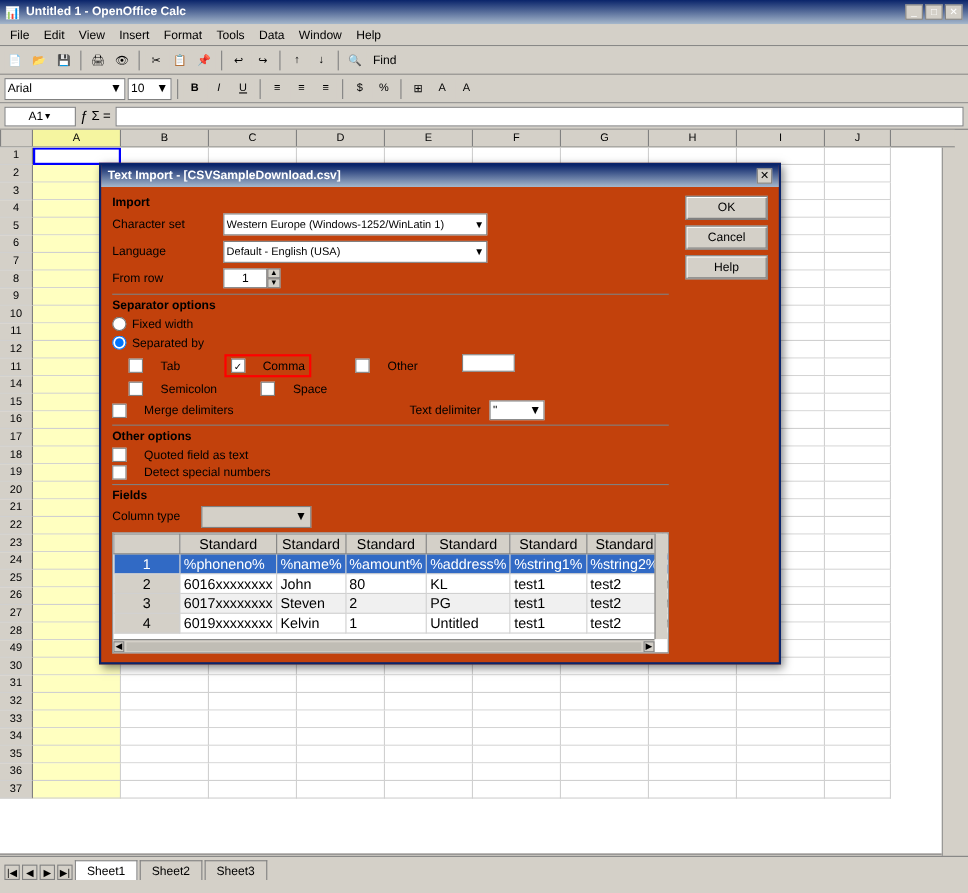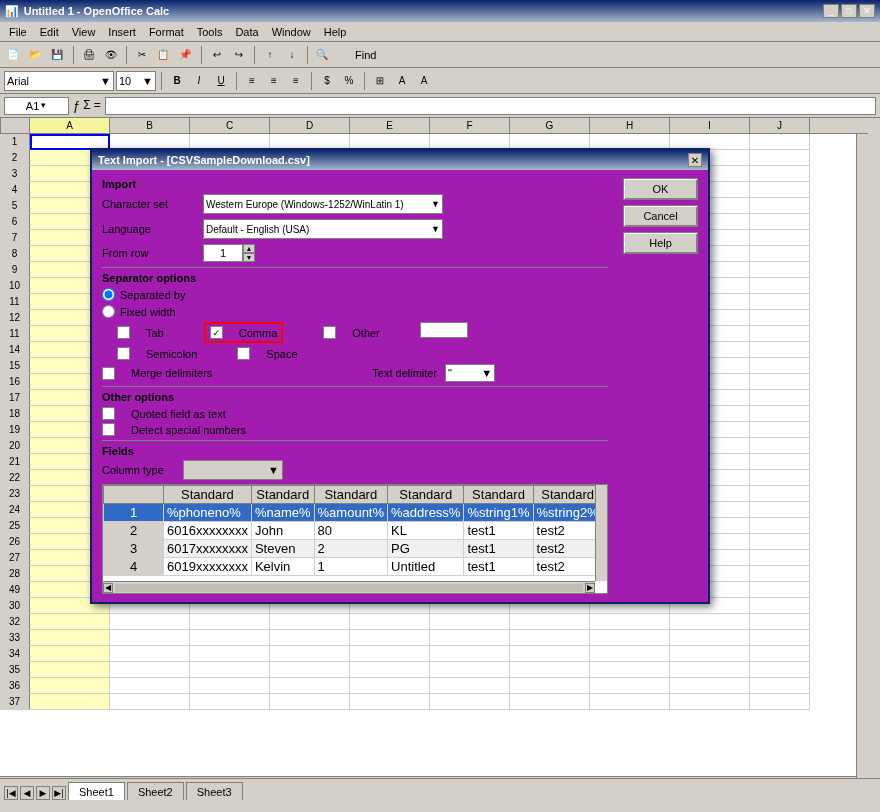--- a/index.html
+++ b/index.html
@@ -169,21 +169,21 @@
       justify-content: flex-start;
       pointer-events: none;
       z-index: 100;
     }
     .dialog {
       pointer-events: all;
       position: absolute;
       top: 30px;
       left: 90px;
       width: 620px;
-      background: #a21caf;
+      background: #c2410c;
       border: 2px solid #0a246a;
       box-shadow: 3px 3px 8px rgba(0,0,0,0.5);
     }
     .dialog-title-bar {
       background: linear-gradient(to bottom, #0a246a, #a6b8cc);
       color: white;
       padding: 3px 6px;
       display: flex;
       align-items: center;
       justify-content: space-between;
@@ -390,21 +390,21 @@
   <div class="toolbar-btn">📋</div>
   <div class="toolbar-btn">📌</div>
   <div class="toolbar-sep"></div>
   <div class="toolbar-btn">↩</div>
   <div class="toolbar-btn">↪</div>
   <div class="toolbar-sep"></div>
   <div class="toolbar-btn">↑</div>
   <div class="toolbar-btn">↓</div>
   <div class="toolbar-sep"></div>
   <div class="toolbar-btn">🔍</div>
-  <span style="font-size:11px;margin-left:20px;">Find</span>
+  <span style="font-size:11px;margin-left:4px;">Find</span>
 </div>
 
 <div class="toolbar">
   <div class="font-select">
     <span>Arial</span>
     <span class="arrow">▼</span>
   </div>
   <div class="font-size-select">
     <span>10</span>
     <span class="arrow">▼</span>
@@ -848,20 +848,33 @@
           <div class="grid-cell" style="width: 80px;"></div>
           <div class="grid-cell" style="width: 80px;"></div>
           <div class="grid-cell" style="width: 80px;"></div>
           <div class="grid-cell" style="width: 80px;"></div>
           <div class="grid-cell" style="width: 80px;"></div>
           <div class="grid-cell" style="width: 80px;"></div>
           <div class="grid-cell" style="width: 80px;"></div>
           <div class="grid-cell" style="width: 60px;"></div>
         </div>
         <div class="grid-row">
+          <div class="grid-cell row-num">31</div>
+          <div class="grid-cell active-col" style="width: 80px;"></div>
+          <div class="grid-cell" style="width: 80px;"></div>
+          <div class="grid-cell" style="width: 80px;"></div>
+          <div class="grid-cell" style="width: 80px;"></div>
+          <div class="grid-cell" style="width: 80px;"></div>
+          <div class="grid-cell" style="width: 80px;"></div>
+          <div class="grid-cell" style="width: 80px;"></div>
+          <div class="grid-cell" style="width: 80px;"></div>
+          <div class="grid-cell" style="width: 80px;"></div>
+          <div class="grid-cell" style="width: 60px;"></div>
+        </div>
+        <div class="grid-row">
           <div class="grid-cell row-num">32</div>
           <div class="grid-cell active-col" style="width: 80px;"></div>
           <div class="grid-cell" style="width: 80px;"></div>
           <div class="grid-cell" style="width: 80px;"></div>
           <div class="grid-cell" style="width: 80px;"></div>
           <div class="grid-cell" style="width: 80px;"></div>
           <div class="grid-cell" style="width: 80px;"></div>
           <div class="grid-cell" style="width: 80px;"></div>
           <div class="grid-cell" style="width: 80px;"></div>
           <div class="grid-cell" style="width: 80px;"></div>
@@ -973,27 +986,27 @@
               <div class="spinner-btn">▼</div>
             </div>
           </div>
         </div>
 
         <div class="divider"></div>
 
         <div class="section-label">Separator options</div>
 
         <div class="radio-row">
+          <input type="radio" name="sep-type" style="width: 13px; height: 13px;">
+          <span>Fixed width</span>
+        </div>
+
+        <div class="radio-row">
           <input type="radio" name="sep-type" checked="" style="width: 13px; height: 13px;">
           <span>Separated by</span>
-        </div>
-
-        <div class="radio-row">
-          <input type="radio" name="sep-type" style="width: 13px; height: 13px;">
-          <span>Fixed width</span>
         </div>
 
         <div style="display:flex; gap:40px; margin-left:15px; margin-bottom:4px; flex-wrap:wrap;">
           <div class="cb-item">
             <div class="cb-box"></div>
             <span>Tab</span>
           </div>
           <div class="cb-item" style="border: 2px solid red; padding: 2px 4px;">
             <div class="cb-box checked" style="border:1px solid #808080;">✓</div>
             <span>Comma</span>

